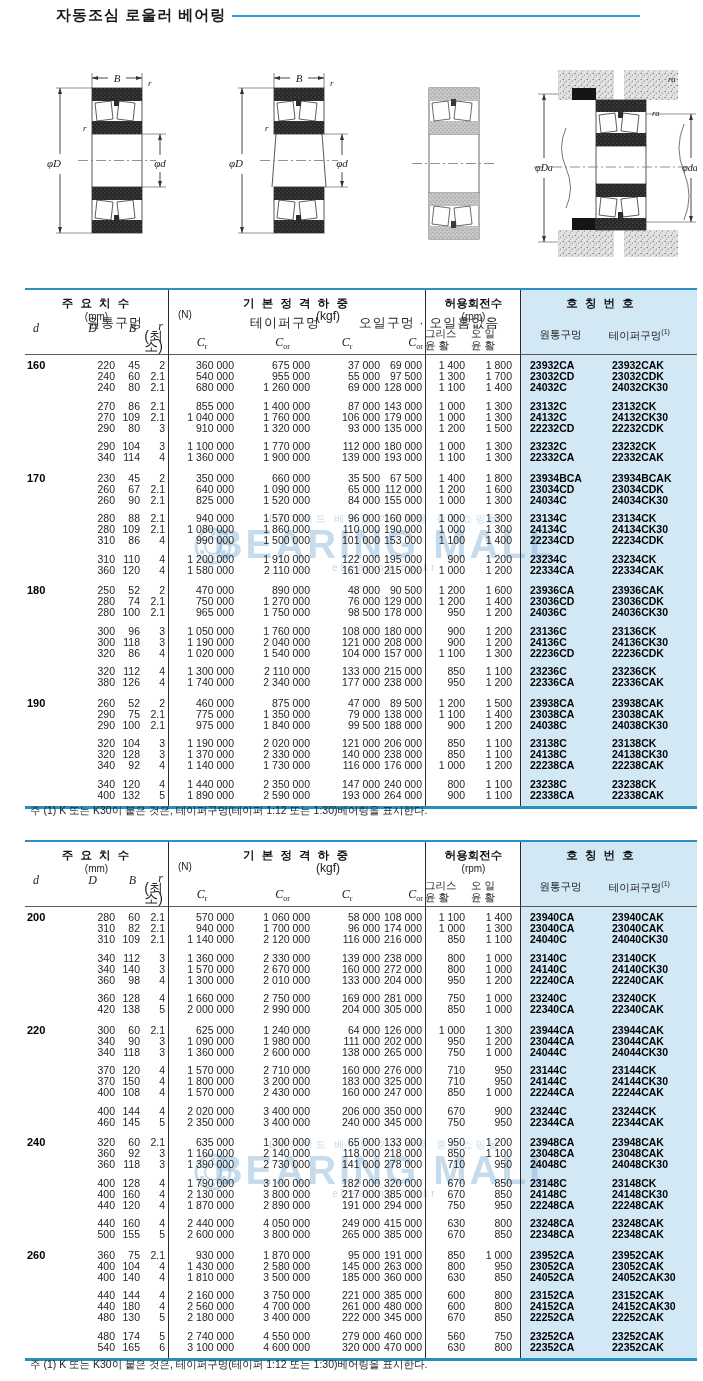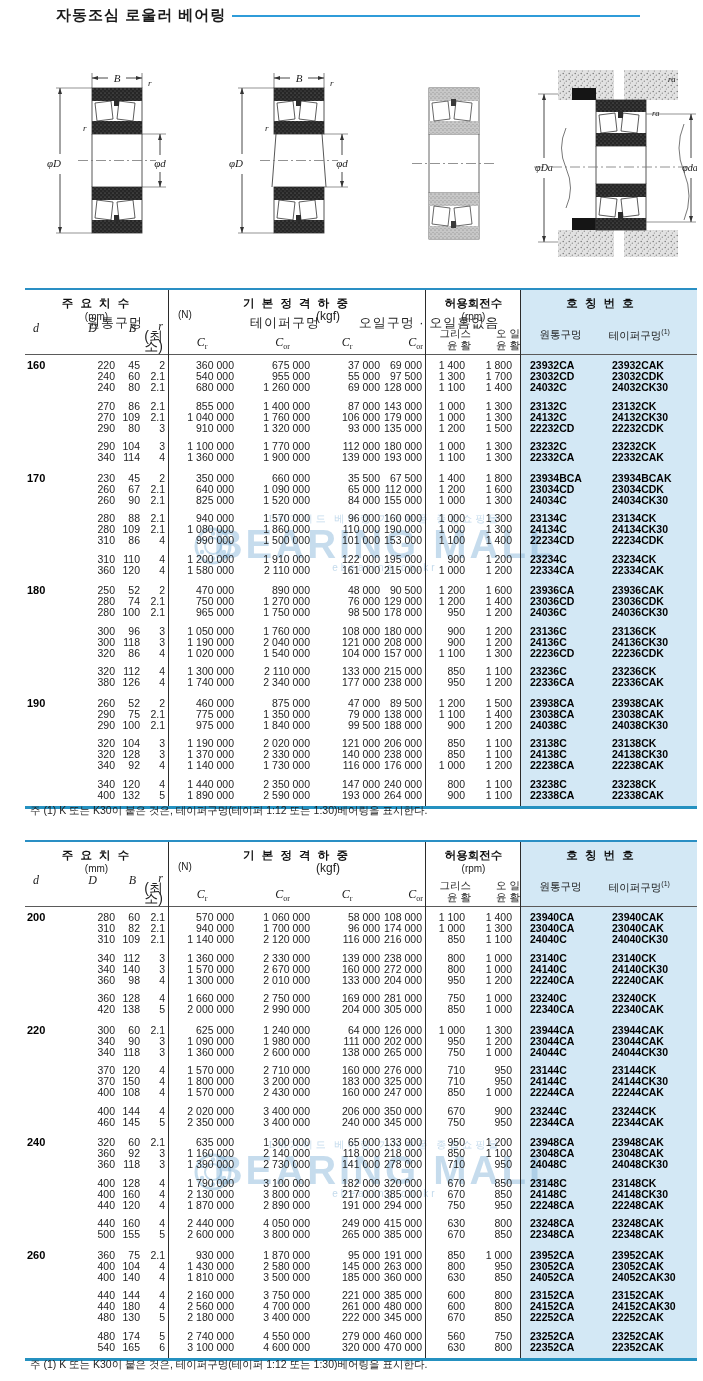--- a/index.html
+++ b/index.html
@@ -40,21 +40,21 @@
   .hl-d{width:30px;padding-left:8px;box-sizing:border-box;}
   .hl-D{width:60px;text-align:right;padding-right:18px;box-sizing:border-box;}
   .hl-B{width:25px;text-align:right;padding-right:4px;box-sizing:border-box;}
   .hl-r{width:28px;text-align:right;padding-right:5px;box-sizing:border-box;line-height:10px;}
   .rmin{display:block;font-size:14px;font-style:normal;font-family:Liberation Sans, sans-serif;color:#222;}
   .hl-crn{width:68px;text-align:center;}
   .hl-corn{width:76px;text-align:right;padding-right:22px;box-sizing:border-box;}
   .hl-crk{width:70px;text-align:center;}
   .hl-cork{width:43px;text-align:right;padding-right:2px;box-sizing:border-box;}
   .hl sub{font-size:8px;font-style:normal;}
-  .hl-g,.hl-o{width:46px;text-align:right;font-size:10.5px;line-height:11.5px;}
+  .hl-g,.hl-o{width:46px;text-align:left;font-size:10.5px;line-height:11.5px;}
   .hl-o{width:49px;}
   .hl-cyl{width:86px;text-align:center;font-size:10.5px;}
   .hl-tap{width:91px;text-align:center;font-size:10.5px;}
   .hl-tap sup{font-size:7px;}
 
   
   .tbody{position:relative;z-index:2;padding-top:5px;}
   .group{margin-bottom:9px;}
   .group:last-child{margin-bottom:5px;}
   .subgroup{margin-bottom:7px;}

